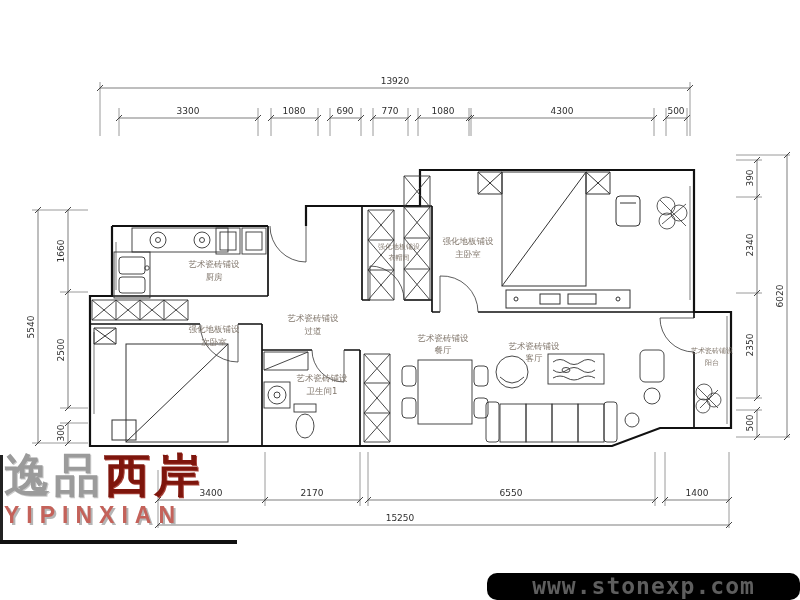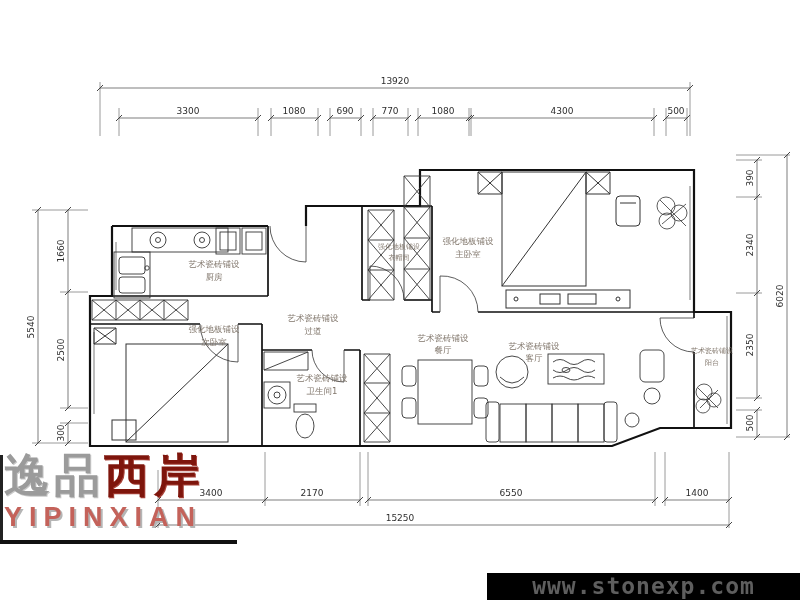--- a/index.html
+++ b/index.html
@@ -10,28 +10,28 @@
   .dimtxt{font-size:9px;fill:#2e2e2e;}
   .roomtxt{font-size:8.5px;fill:#80766b;}
   .roomtxt-s{font-size:7px;fill:#80766b;}
   
   .logo{position:absolute;left:4px;top:450px;width:236px;}
   .logo-cn{font-family:"DejaVu Serif",serif;font-weight:bold;font-size:46px;line-height:50px;
            letter-spacing:4px;white-space:nowrap;}
   .logo-cn .g{color:#9b9b9b;text-shadow:1px 1px 0 #c9c9c9;}
   .logo-cn .r{color:#7e150c;text-shadow:1px 1px 0 #a8433a;}
   .logo-en{margin-top:2px;font-family:"Liberation Sans",sans-serif;font-weight:bold;
-           font-size:27px;letter-spacing:7px;color:#c4625a;text-shadow:2px 2px 0 #b5b5b5;
+           font-size:23px;letter-spacing:7px;color:#c4625a;text-shadow:2px 2px 0 #b5b5b5;
            white-space:nowrap;}
   .logo-underline{position:absolute;left:0px;top:540px;width:237px;height:4px;background:#111;}
   .logo-leftbar{position:absolute;left:0px;top:455px;width:3px;height:89px;background:#222;}
   
   .watermark{position:absolute;left:487px;top:573px;width:313px;height:27px;background:#000;
              color:#5e5e5e;font-family:"DejaVu Sans Mono",monospace;font-weight:bold;
-             font-size:23px;line-height:27px;text-align:center;letter-spacing:1px;}
+             font-size:23px;line-height:27px;text-align:center;letter-spacing:1px;border-radius:10px;}
 </style>
 </head>
 <body>
 
 <div id="stage">
 
 <svg width="800" height="600" viewBox="0 0 800 600">
 
   <g stroke="#111" stroke-width="2.2" fill="none">
     <path d="M112,226 H268 M306,226 L306,206 L420,206 L420,170 L694,170 L694,312 L731,312 L731,428 L660,428 L612,446 L90,446 L90,296 L112,296 L112,226"></path>

